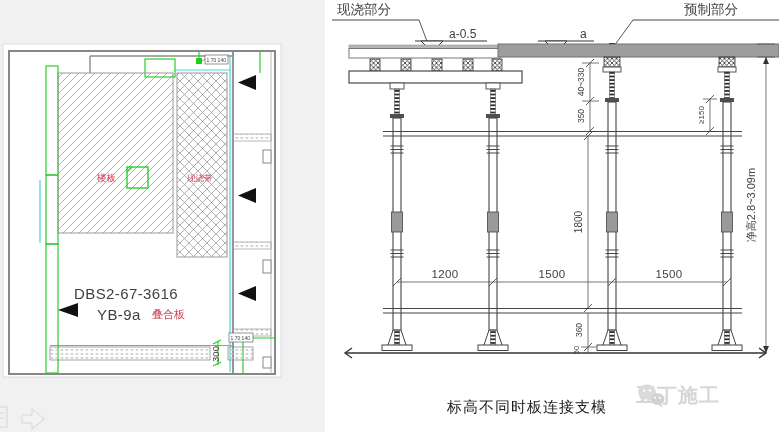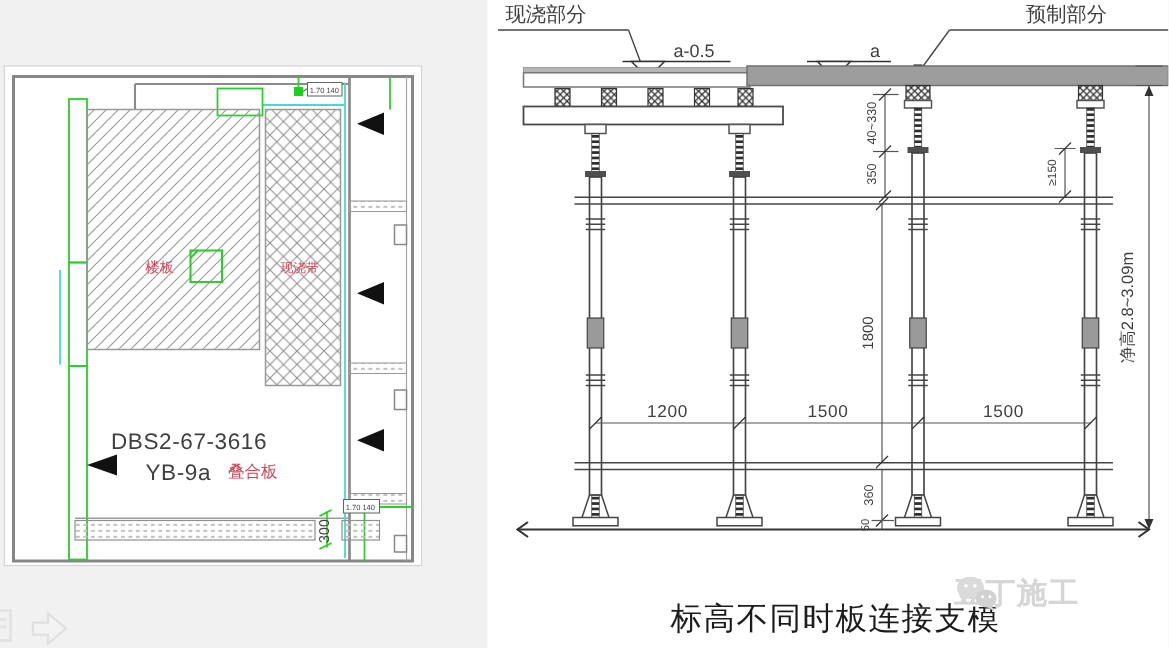--- a/index.html
+++ b/index.html
@@ -3,21 +3,21 @@
 <meta charset="utf-8">
 <style>
   html,body{margin:0;padding:0;}
   body{width:779px;height:432px;background:#f1f1f1;font-family:"Liberation Sans","DejaVu Sans",sans-serif;}
   .stage{position:relative;width:779px;height:432px;overflow:hidden;}
   .right-bg{position:absolute;left:325px;top:0;width:454px;height:432px;background:#ffffff;}
   svg{position:absolute;display:block;}
   #plan-svg{left:0;top:40px;}
   #elev-svg{left:330px;top:0;}
   #faint-svg{left:0;top:404px;}
-  .caption{position:absolute;left:447px;top:398px;font-size:21px;color:#1c1c1c;letter-spacing:1px;white-space:nowrap;}
+  .caption{position:absolute;left:447px;top:398px;font-size:15px;color:#1c1c1c;letter-spacing:1px;white-space:nowrap;}
   .watermark{position:absolute;left:636px;top:382px;display:flex;align-items:center;gap:4px;}
   .watermark .brand{font-size:20px;font-weight:bold;color:#d6d6d6;text-shadow:1px 1px 0 #ffffff;white-space:nowrap;letter-spacing:1px;}
   text{fill:#3f3f3f;}
   .cad{letter-spacing:.4px;}
   .red{fill:#cc4455;}
 </style>
 </head>
 <body>
 
 <div class="stage">

